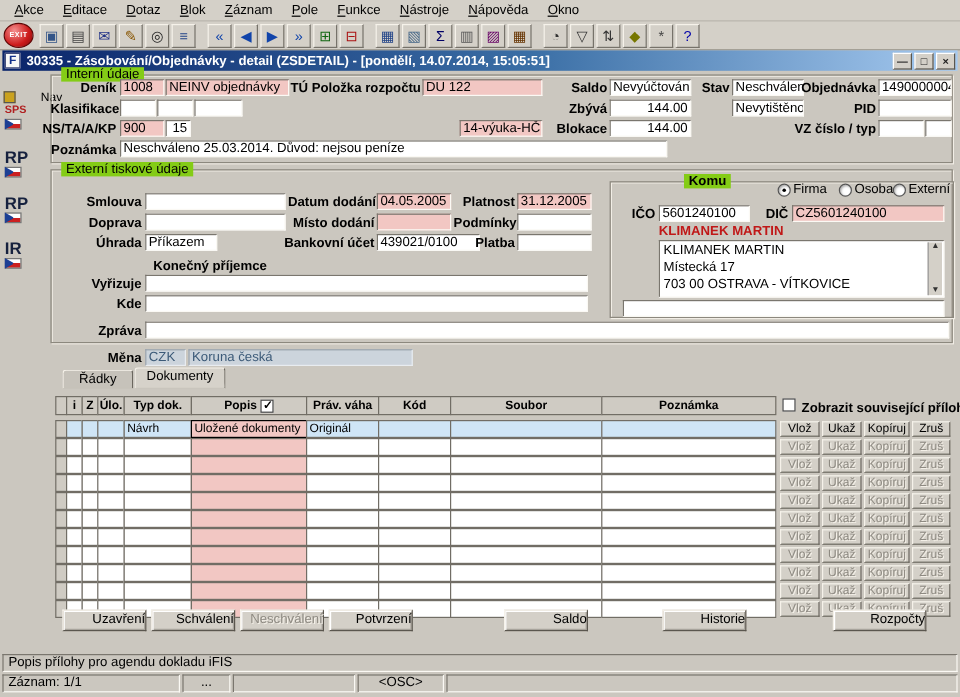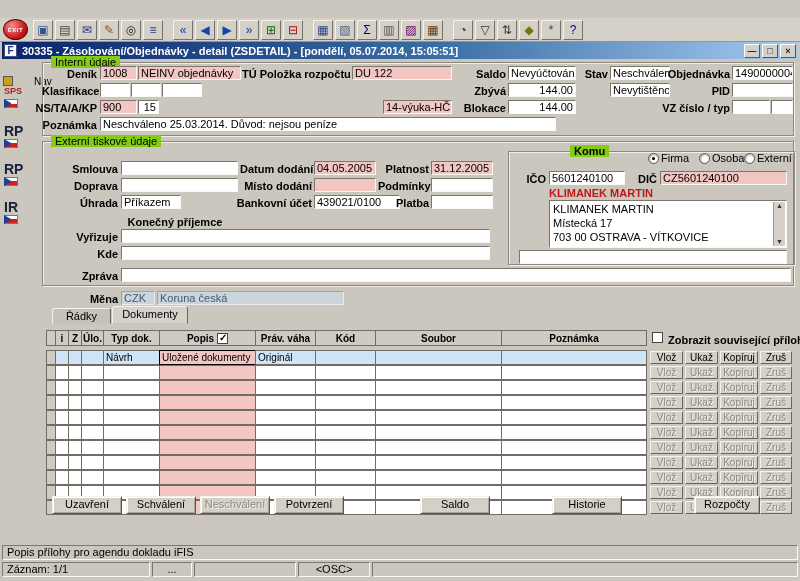--- a/index.html
+++ b/index.html
@@ -81,31 +81,43 @@
   .c-soubor{left:375px;width:127px}
   .c-pozn{left:501px;width:146px}
   .rbtn{position:absolute;top:1px;height:13px;background:#d4d0c8;border:1px solid;border-color:#f6f2ea #6a665e #6a665e #f6f2ea;font-size:10px;line-height:11px;text-align:center;overflow:hidden;cursor:default}
   .rb-vloz{left:650px;width:33px}
   .rb-ukaz{left:685px;width:33px}
   .rb-kopiruj{left:720px;width:38px}
   .rb-zrus{left:760px;width:32px}
   .disabled{color:#8e8a82;text-shadow:1px 1px 0 #f4f0e8}
 
   
-  .pbtn{position:absolute;top:496px;height:18px;background:#d4d0c8;border:1px solid;border-color:#f6f2ea #5a564e #5a564e #f6f2ea;box-shadow:inset 1px 1px 0 #fff,inset -1px -1px 0 #a8a49c;font-size:11px;text-align:center;line-height:15px;cursor:default}
+  .pbtn{position:absolute;top:508px;height:18px;background:#d4d0c8;border:1px solid;border-color:#f6f2ea #5a564e #5a564e #f6f2ea;box-shadow:inset 1px 1px 0 #fff,inset -1px -1px 0 #a8a49c;font-size:11px;text-align:right;line-height:15px;cursor:default}
 
   
   .sunken{position:absolute;border:1px solid;border-color:#7a766e #fbf9f4 #fbf9f4 #7a766e;font-size:11px;line-height:13px;padding:0 4px;background:#cbc7bf;white-space:nowrap;overflow:hidden}
   .center{text-align:center}
 </style>
 </head>
 <body>
 
 <div class="screen">
 
+  <div class="menubar">
+      <span class="menu-item">Akce</span>
+      <span class="menu-item">Editace</span>
+      <span class="menu-item">Dotaz</span>
+      <span class="menu-item">Blok</span>
+      <span class="menu-item">Záznam</span>
+      <span class="menu-item">Pole</span>
+      <span class="menu-item">Funkce</span>
+      <span class="menu-item">Nástroje</span>
+      <span class="menu-item">Nápověda</span>
+      <span class="menu-item">Okno</span>
+    </div>
 
   <div class="toolbar">
     <div class="exit-btn">EXIT</div>
     <div class="tool-icons">
         <div class="tbtn" style="color: rgb(51, 85, 136);">▣</div>
         <div class="tbtn" style="color: rgb(68, 68, 68);">▤</div>
         <div class="tbtn" style="color: rgb(34, 51, 136);">✉</div>
         <div class="tbtn" style="color: rgb(136, 85, 0);">✎</div>
         <div class="tbtn" style="color: rgb(34, 34, 34);">◎</div>
         <div class="tbtn" style="color: rgb(34, 68, 136);">≡</div>
@@ -125,21 +137,21 @@
         <div class="tbtn" style="color: rgb(51, 51, 51);">▽</div>
         <div class="tbtn" style="color: rgb(51, 51, 51);">⇅</div>
         <div class="tbtn" style="color: rgb(119, 119, 0);">◆</div>
         <div class="tbtn" style="color: rgb(68, 68, 68);">*</div>
         <div class="tbtn" style="color: rgb(0, 0, 170);">?</div>
       </div>
   </div>
 
   <div class="titlebar">
     <div class="win-icon">F</div>
-    <div class="title-text">30335 - Zásobování/Objednávky - detail (ZSDETAIL) - [pondělí, 05.07.2014, 15:05:51]</div>
+    <div class="title-text">30335 - Zásobování/Objednávky - detail (ZSDETAIL) - [pondělí, 14.07.2014, 15:05:51]</div>
     <div class="win-controls">
         <div class="wbtn">—</div>
         <div class="wbtn">□</div>
         <div class="wbtn">×</div>
       </div>
   </div>
 
   <div class="nav-toggle">
     <span class="nav-icon"></span>
     <span>Nav</span>
@@ -470,21 +482,21 @@
         <div class="rbtn rb-zrus disabled">Zruš</div>
       </div>
     </div>
 
   <div class="pbtn" style="left:52px;width:70px">Uzavření</div>
   <div class="pbtn" style="left:126px;width:70px">Schválení</div>
   <div class="pbtn disabled" style="left:200px;width:70px">Neschválení</div>
   <div class="pbtn" style="left:274px;width:70px">Potvrzení</div>
   <div class="pbtn" style="left:420px;width:70px">Saldo</div>
   <div class="pbtn" style="left:552px;width:70px">Historie</div>
-  <div class="pbtn" style="left:694px;width:66px">Rozpočty</div>
+  <div class="pbtn" style="left:694px;width:78px">Rozpočty</div>
 
   <div class="sunken" style="left:2px;top:545px;width:796px;height:15px">Popis přílohy pro agendu dokladu iFIS</div>
   <div class="sunken" style="left:2px;top:562px;width:148px;height:15px">Záznam: 1/1</div>
   <div class="sunken center" style="left:152px;top:562px;width:40px;height:15px">...</div>
   <div class="sunken" style="left:194px;top:562px;width:102px;height:15px"></div>
   <div class="sunken center" style="left:298px;top:562px;width:72px;height:15px">&lt;OSC&gt;</div>
   <div class="sunken" style="left:372px;top:562px;width:426px;height:15px"></div>
 
 </div>
 

